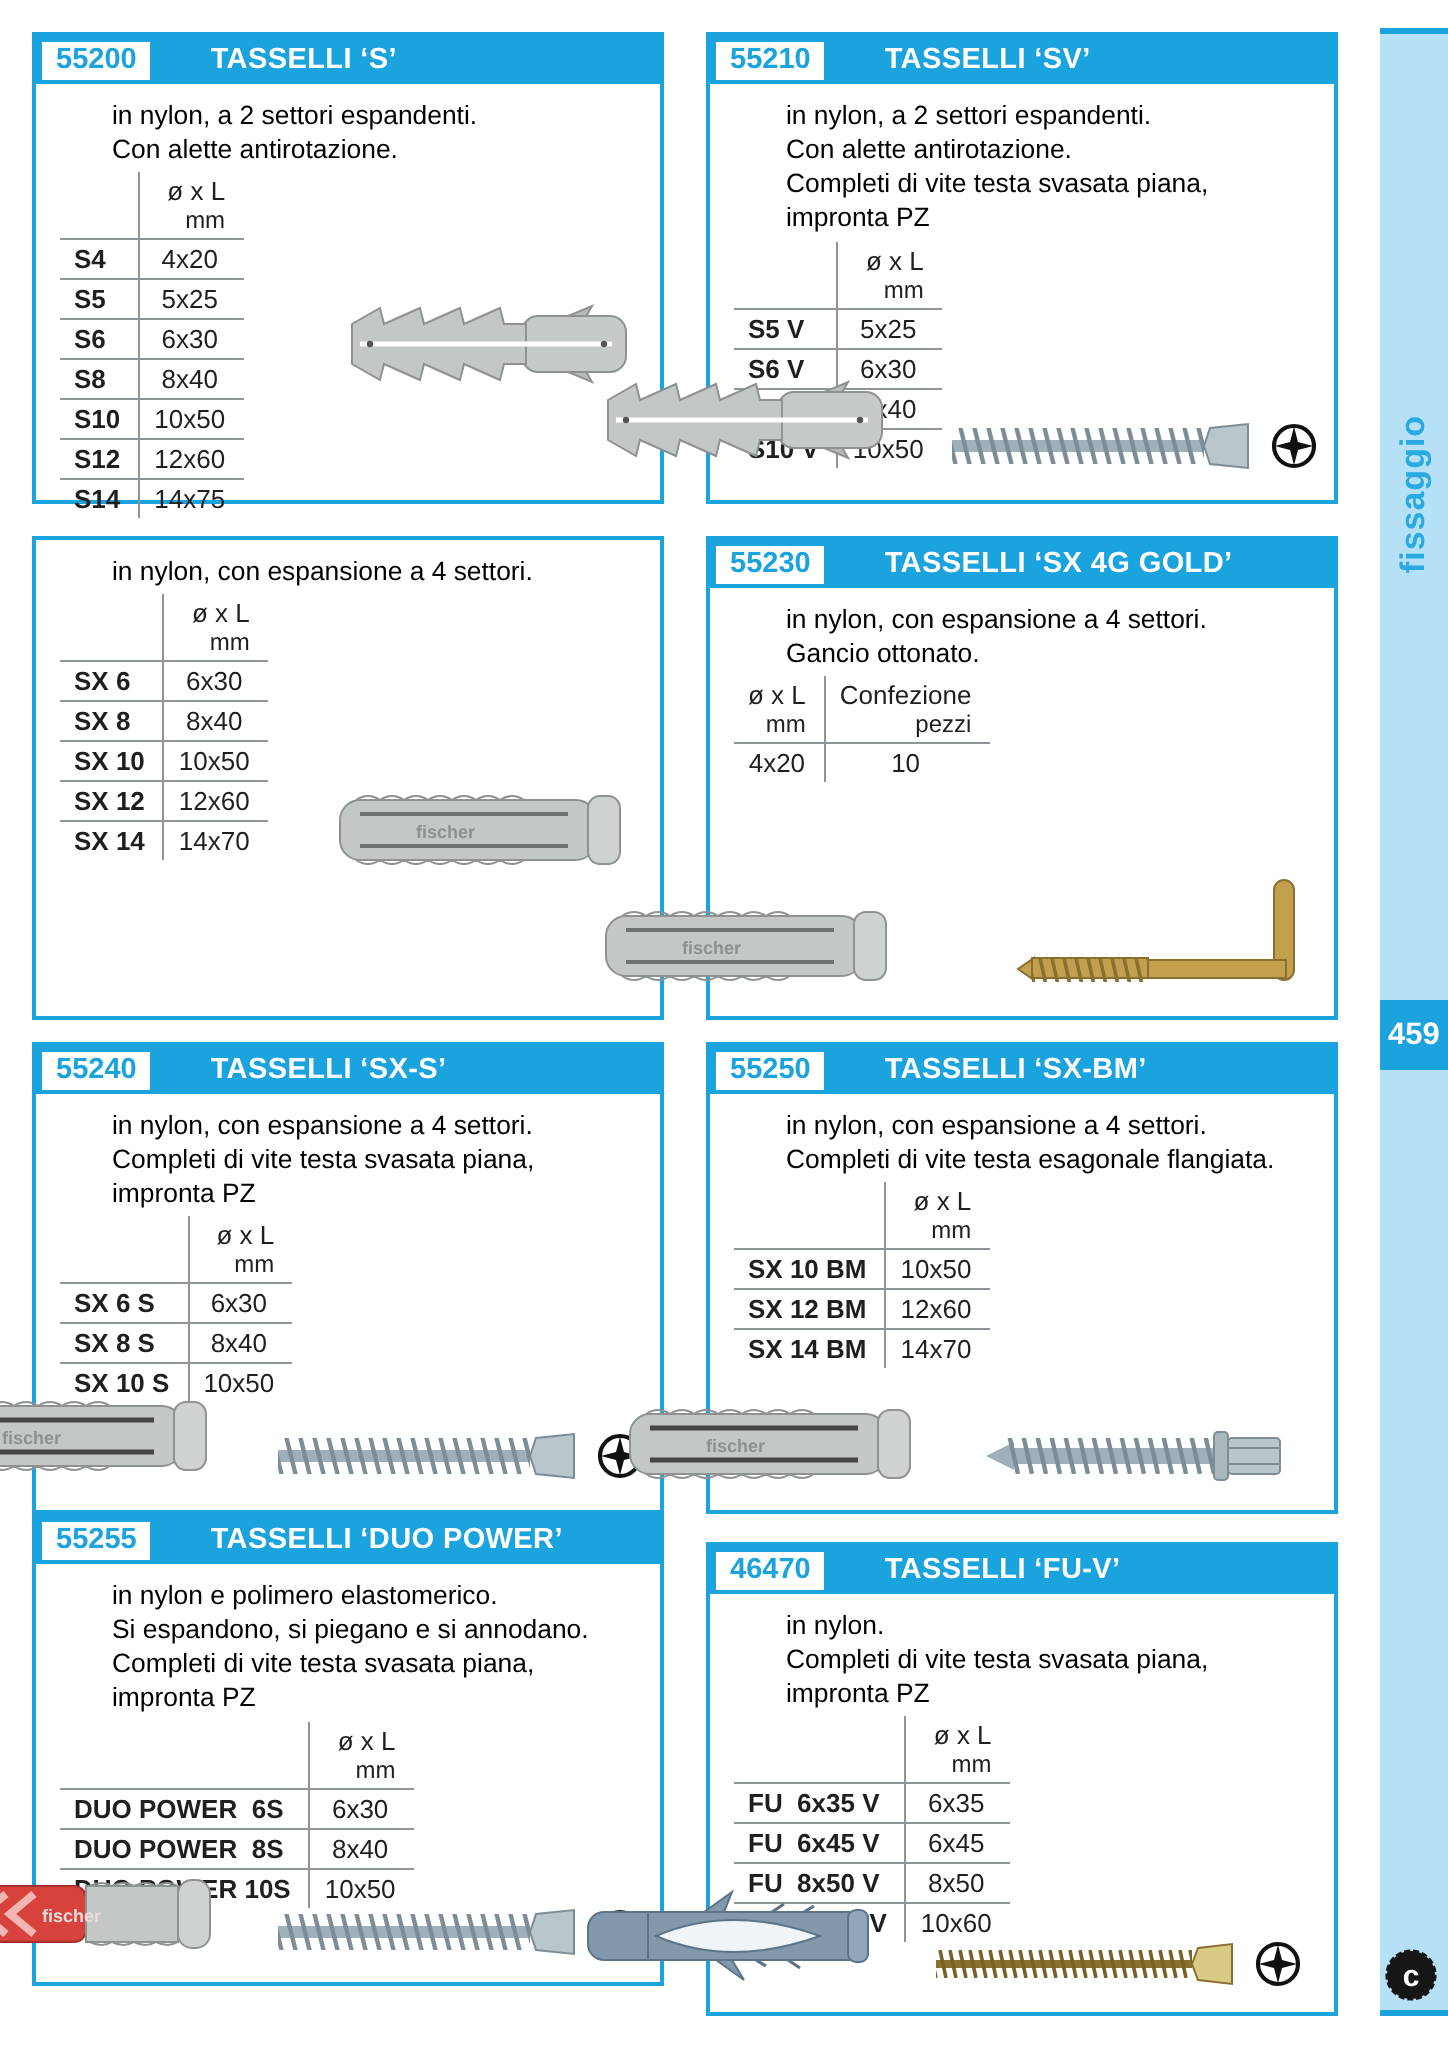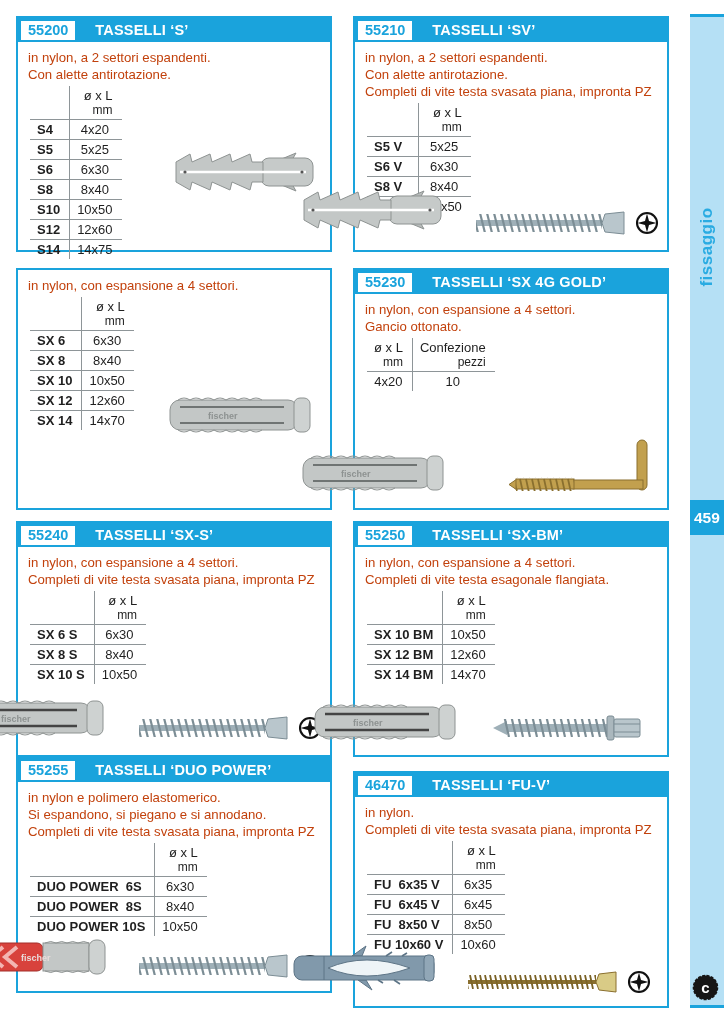--- a/index.html
+++ b/index.html
@@ -5,23 +5,23 @@
   * { margin:0; padding:0; box-sizing:border-box; }
   html,body { background:#ffffff; }
   body { font-family:"Liberation Sans", sans-serif; }
   .page { position:relative; width:724px; height:1024px; background:#ffffff; overflow:hidden; }
 
   
   .card { position:absolute; width:316px; background:#ffffff; border:2px solid #1aa3dc; }
   .card-header { height:24px; background:#1aa3dc; display:flex; align-items:center; }
   .code-box { background:#ffffff; color:#1aa3dc; font-weight:bold; font-size:14.5px;
               margin-left:3px; padding:1px 7px; line-height:17px; }
-  .card-title { color:#ffffff; font-weight:bold; font-size:14.5px; padding-left:20px; letter-spacing:.2px; }
+  .card-title { color:#ffffff; font-weight:bold; font-size:14.5px; padding-left:30px; letter-spacing:.2px; }
   .card-body { position:relative; padding:7px 10px 0 10px; height:calc(100% - 24px); }
-  .desc-line { font-size:13.2px; color:#c2410c; line-height:1.3; }
+  .desc-line { font-size:13.2px; color:#000000; line-height:1.3;margin-left:28px; }
 
   
   table.size-table { border-collapse:collapse; margin:3px 0 0 2px; }
   .size-table th, .size-table td { font-size:13px; color:#1f1f1f; padding:2px 9px 2px 7px; }
   .size-table th { font-weight:normal; text-align:right; vertical-align:bottom; }
   .size-table thead th { border-bottom:1.4px solid #8e9598; }
   .size-table tbody tr:not(:last-child) td { border-bottom:1.4px solid #8e9598; }
   .size-table th:first-child, .size-table td:first-child { border-right:1.4px solid #8e9598; }
   .size-table:not(.sizes-first) td:first-child { font-weight:bold; white-space:pre; text-align:left; }
   .size-table td:nth-child(2) { text-align:center; white-space:pre; }

